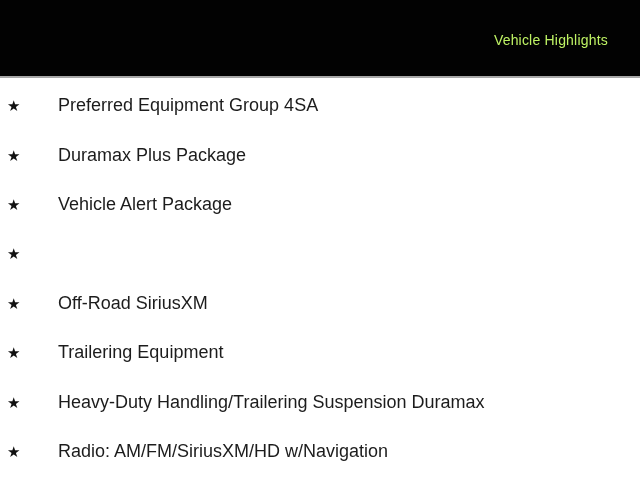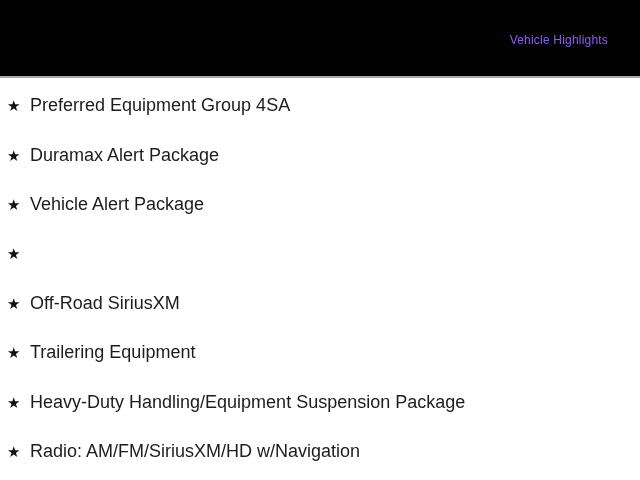--- a/index.html
+++ b/index.html
@@ -18,22 +18,22 @@
     height: 78px;
     background: #020202;
     border-bottom: 2px solid #a8a8a8;
     display: flex;
     align-items: center;
     justify-content: flex-end;
     padding-right: 32px;
     padding-top: 4px;
   }
   .header-title {
-    color: #8b5cf6;
-    font-size: 12px;
+    color: #bef264;
+    font-size: 14px;
     font-weight: 400;
     letter-spacing: 0.2px;
     text-align: center;
   }
   .highlights-list {
     list-style: none;
     margin: 0;
     padding: 3px 0 0 0;
   }
   .highlight-item {
@@ -47,38 +47,39 @@
   .star {
     width: 23px;
     font-size: 15px;
     color: #111111;
     line-height: 1;
     flex: 0 0 23px;
     text-align: left;
   }
   .item-label {
     white-space: nowrap;
+    margin-left: 28px;
   }
 </style>
 </head>
 <body>
 
 <div class="header">
   <span class="header-title">Vehicle Highlights</span>
 </div>
 
 <ul class="highlights-list">
   <li class="highlight-item">
     <span class="star">★</span>
     <span class="item-label">Preferred Equipment Group 4SA</span>
   </li>
 
   <li class="highlight-item">
     <span class="star">★</span>
-    <span class="item-label">Duramax Alert Package</span>
+    <span class="item-label">Duramax Plus Package</span>
   </li>
 
   <li class="highlight-item">
     <span class="star">★</span>
     <span class="item-label">Vehicle Alert Package</span>
   </li>
 
   <li class="highlight-item">
     <span class="star">★</span>
   </li>
@@ -88,20 +89,20 @@
     <span class="item-label">Off-Road SiriusXM</span>
   </li>
 
   <li class="highlight-item">
     <span class="star">★</span>
     <span class="item-label">Trailering Equipment</span>
   </li>
 
   <li class="highlight-item">
     <span class="star">★</span>
-    <span class="item-label">Heavy-Duty Handling/Equipment Suspension Package</span>
+    <span class="item-label">Heavy-Duty Handling/Trailering Suspension Duramax</span>
   </li>
 
   <li class="highlight-item">
     <span class="star">★</span>
     <span class="item-label">Radio: AM/FM/SiriusXM/HD w/Navigation</span>
   </li>
 </ul>
 
 </body></html>

